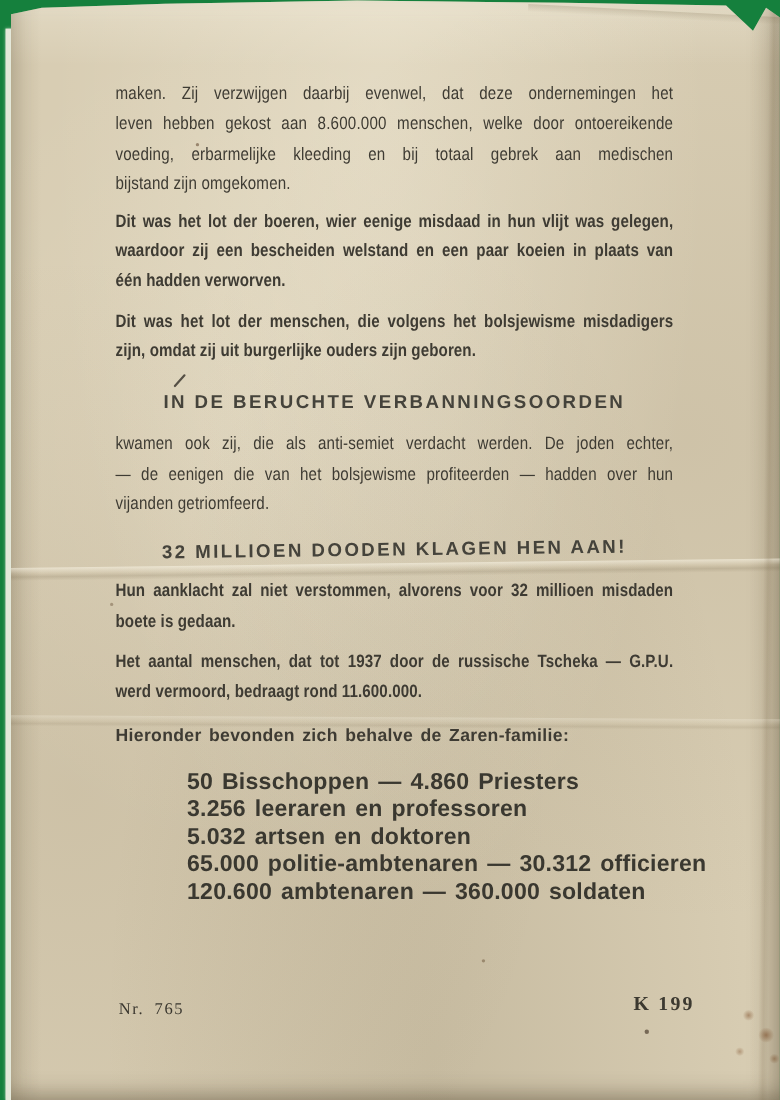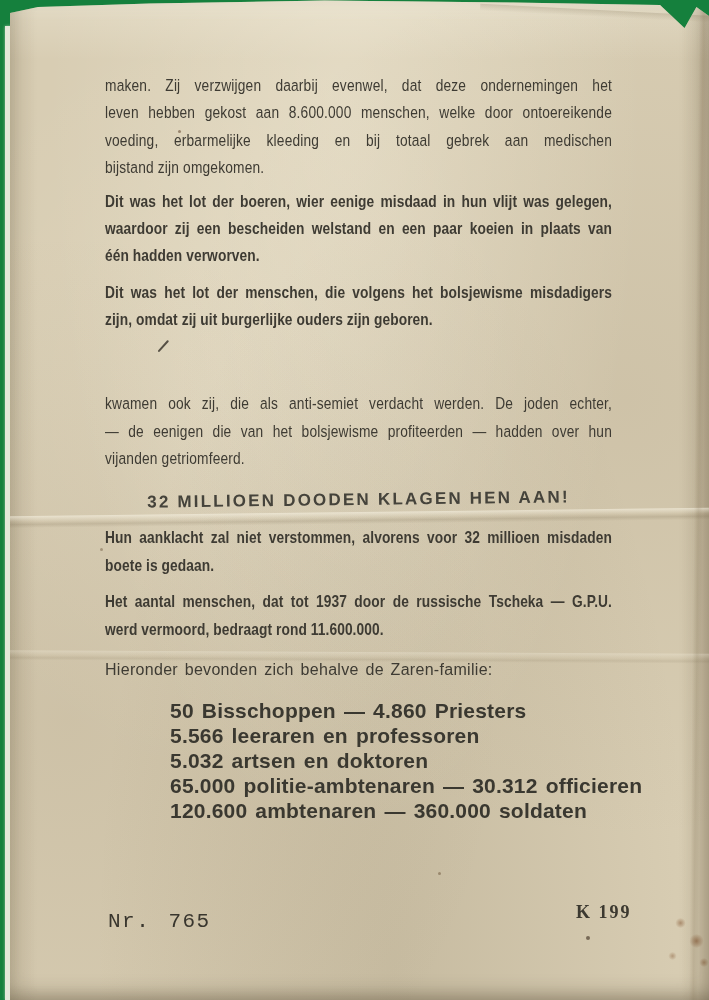--- a/index.html
+++ b/index.html
@@ -60,27 +60,27 @@
   .p1{top:72px;line-height:27.4px;}
   .p2{top:188px;line-height:27px;}
   .p3{top:279px;line-height:27px;}
   .p4{top:390px;line-height:27.6px;}
   .p5{top:523px;line-height:28px;}
   .p6{top:587px;line-height:28.3px;}
   .heading{position:absolute;left:95px;width:507px;text-align:center;font-weight:700;
            font-size:17px;letter-spacing:2.2px;color:#45433b;white-space:nowrap;}
   .h1{top:356px;}
   .h2{top:490px;transform:rotate(-.7deg);}
-  .p7{position:absolute;left:95px;top:661px;font-size:16px;font-weight:400;
+  .p7{position:absolute;left:95px;top:661px;font-size:16px;font-weight:700;
       letter-spacing:.3px;word-spacing:2px;color:#3e3b33;white-space:nowrap;}
   .list{position:absolute;left:160px;top:698px;font-weight:700;font-size:21px;
         line-height:25px;letter-spacing:.2px;word-spacing:2px;color:#3a3830;}
   .list div{white-space:nowrap;}
-  .footer-num{position:absolute;left:98px;top:910px;font-family:Liberation Mono, monospace;
-              font-size:21px;letter-spacing:1.5px;word-spacing:4px;color:#39362e;}
+  .footer-num{position:absolute;left:98px;top:910px;font-family:Liberation Serif, serif;
+              font-size:15px;letter-spacing:1.5px;word-spacing:4px;color:#39362e;}
   .footer-code{position:absolute;left:566px;top:902px;font-family:"Liberation Serif",serif;
                font-size:18px;font-weight:600;letter-spacing:2px;color:#3c3930;}
 </style>
 </head>
 <body>
 
 <div class="scene">
   <div class="edge-light"></div>
 
   <div class="paper">
@@ -111,20 +111,21 @@
       <div class="jline">Dit was het lot der boeren, wier eenige misdaad in hun vlijt was gelegen,</div>
       <div class="jline">waardoor zij een bescheiden welstand en een paar koeien in plaats van</div>
       <div class="jline last">één hadden verworven.</div>
     </div>
 
     <div class="para bold p3">
       <div class="jline">Dit was het lot der menschen, die volgens het bolsjewisme misdadigers</div>
       <div class="jline last">zijn, omdat zij uit burgerlijke ouders zijn geboren.</div>
     </div>
 
+    <div class="heading h1">IN DE BERUCHTE VERBANNINGSOORDEN</div>
 
     <div class="para regular p4">
       <div class="jline">kwamen ook zij, die als anti-semiet verdacht werden. De joden echter,</div>
       <div class="jline">— de eenigen die van het bolsjewisme profiteerden — hadden over hun</div>
       <div class="jline last">vijanden getriomfeerd.</div>
     </div>
 
     <div class="heading h2">32 MILLIOEN DOODEN KLAGEN HEN AAN!</div>
 
     <div class="para bold p5">
@@ -134,21 +135,21 @@
 
     <div class="para bold p6">
       <div class="jline">Het aantal menschen, dat tot 1937 door de russische Tscheka — G.P.U.</div>
       <div class="jline last">werd vermoord, bedraagt rond 11.600.000.</div>
     </div>
 
     <div class="p7">Hieronder bevonden zich behalve de Zaren-familie:</div>
 
     <div class="list">
       <div>50 Bisschoppen — 4.860 Priesters</div>
-      <div>5.566 leeraren en professoren</div>
+      <div>3.256 leeraren en professoren</div>
       <div>5.032 artsen en doktoren</div>
       <div>65.000 politie-ambtenaren — 30.312 officieren</div>
       <div>120.600 ambtenaren — 360.000 soldaten</div>
     </div>
 
     <div class="footer-num">Nr. 765</div>
     <div class="footer-code">K 199</div>
 
   </div>
 </div>

